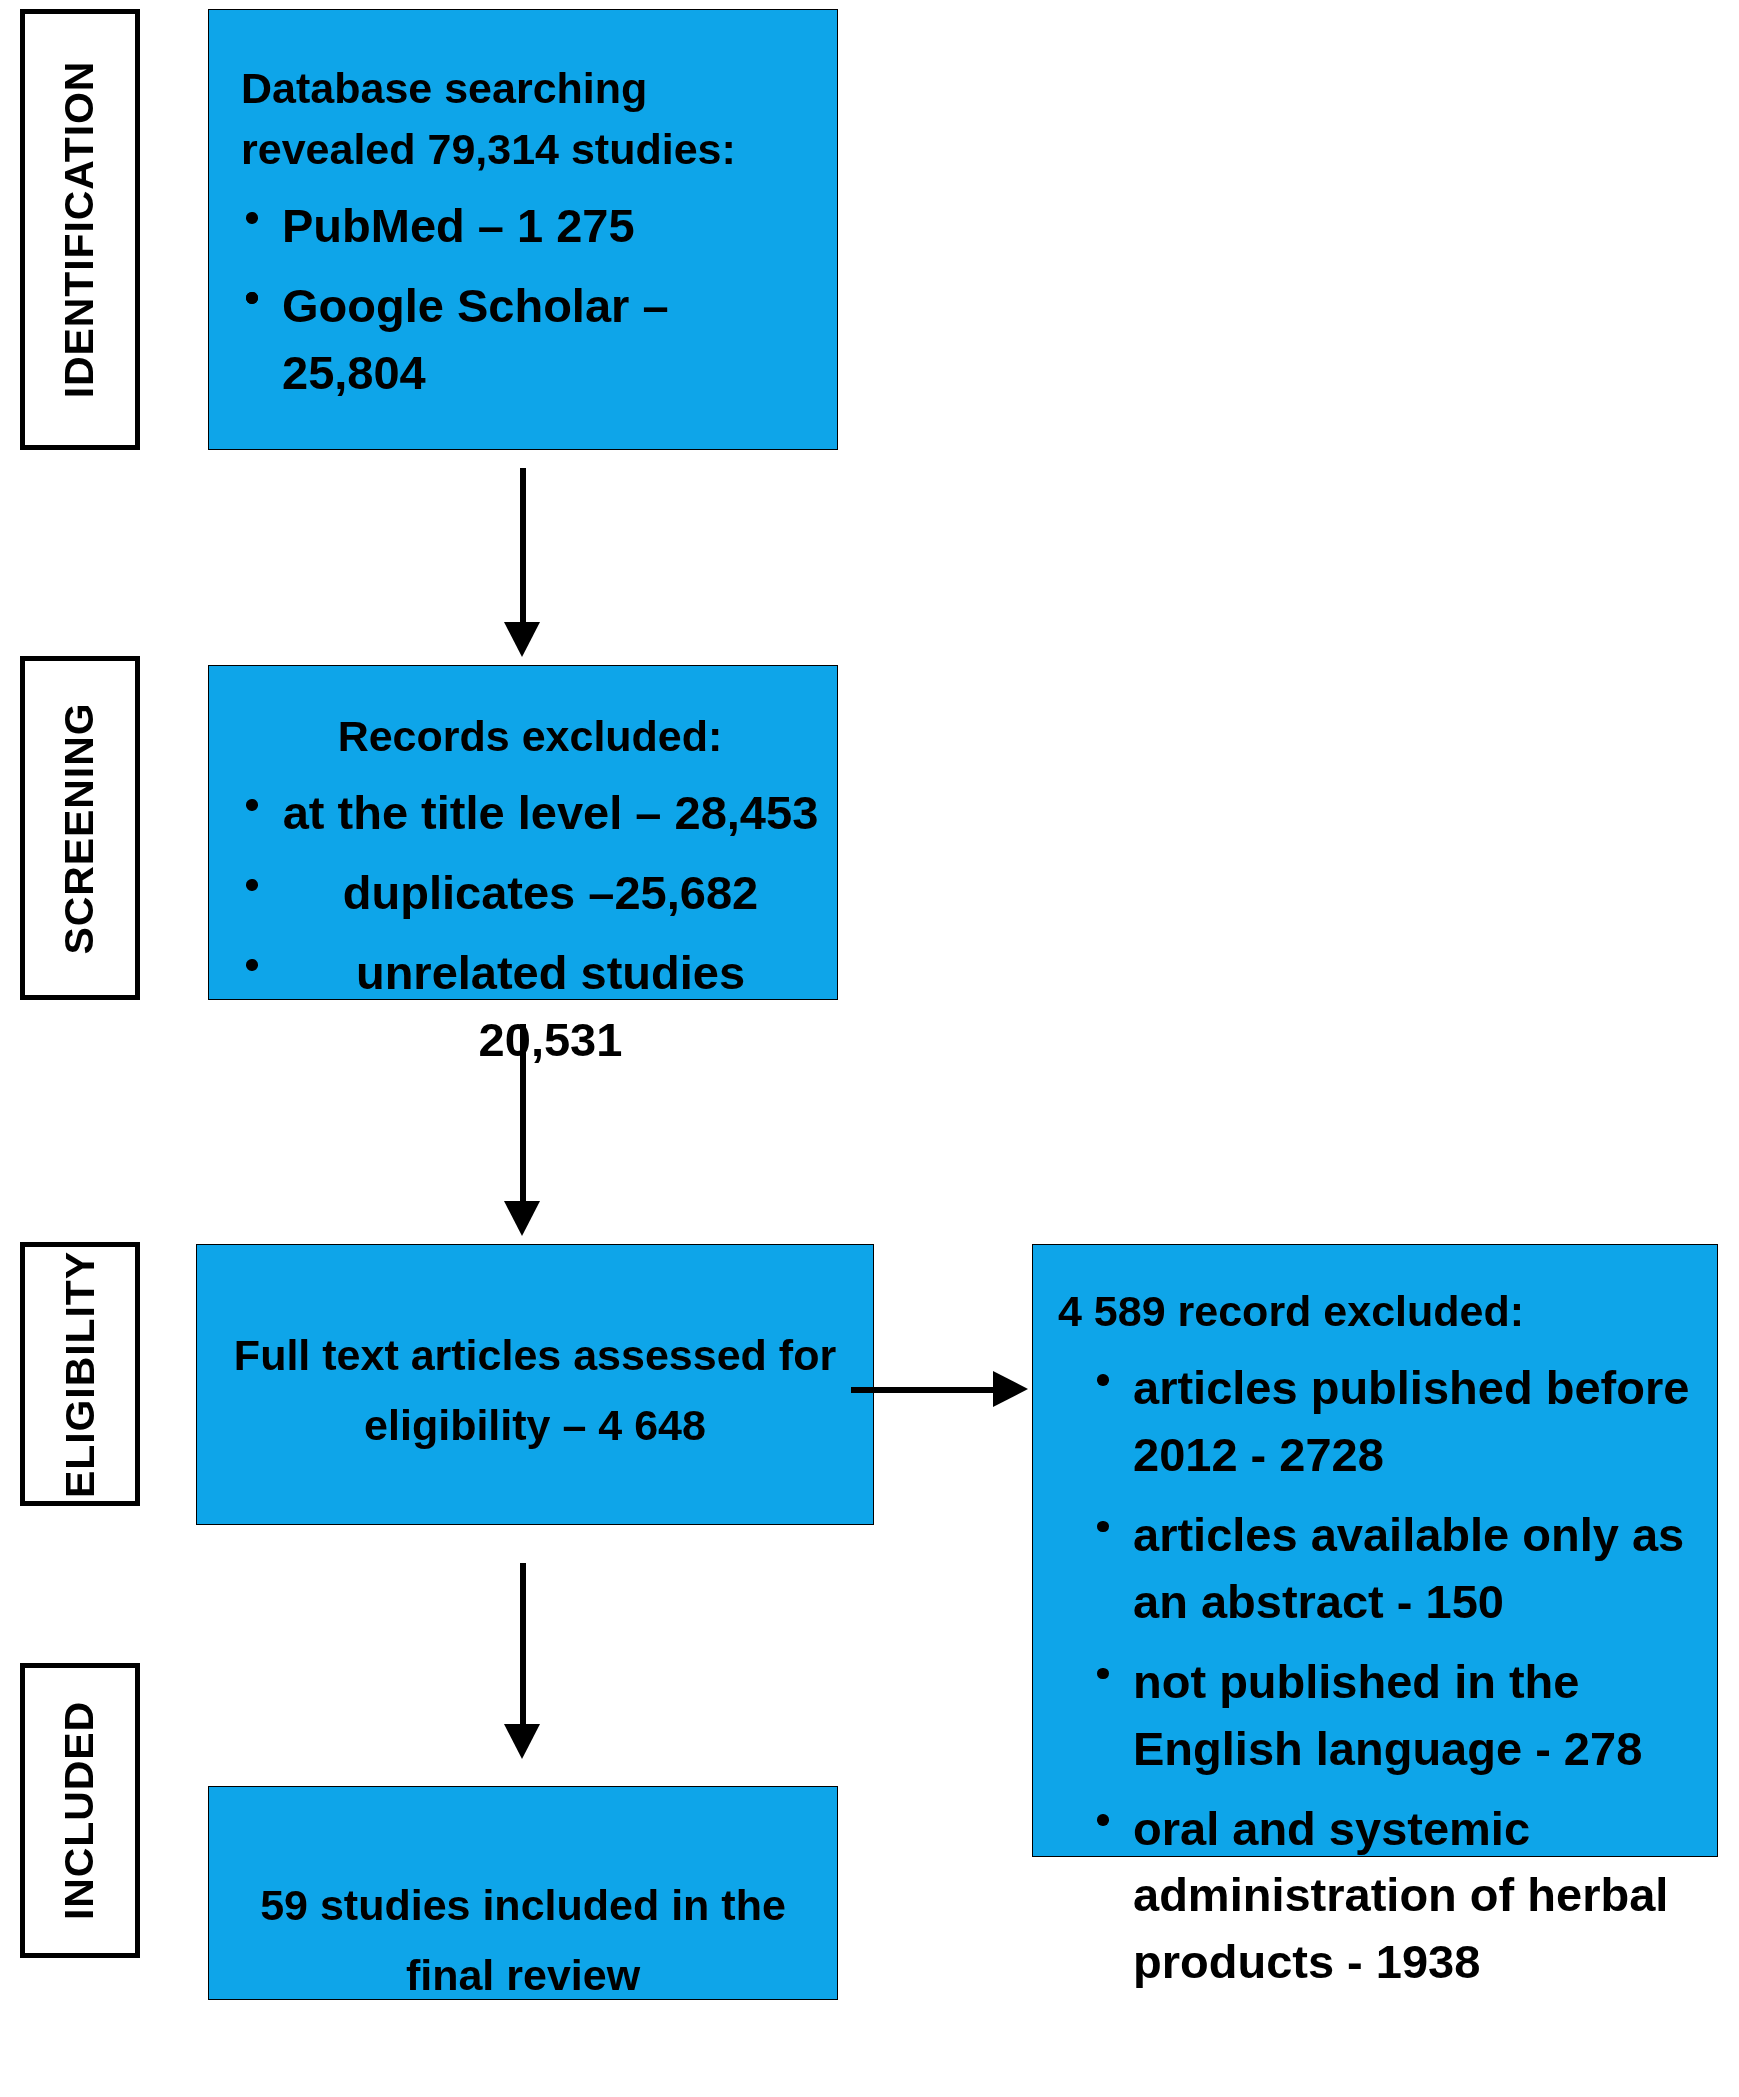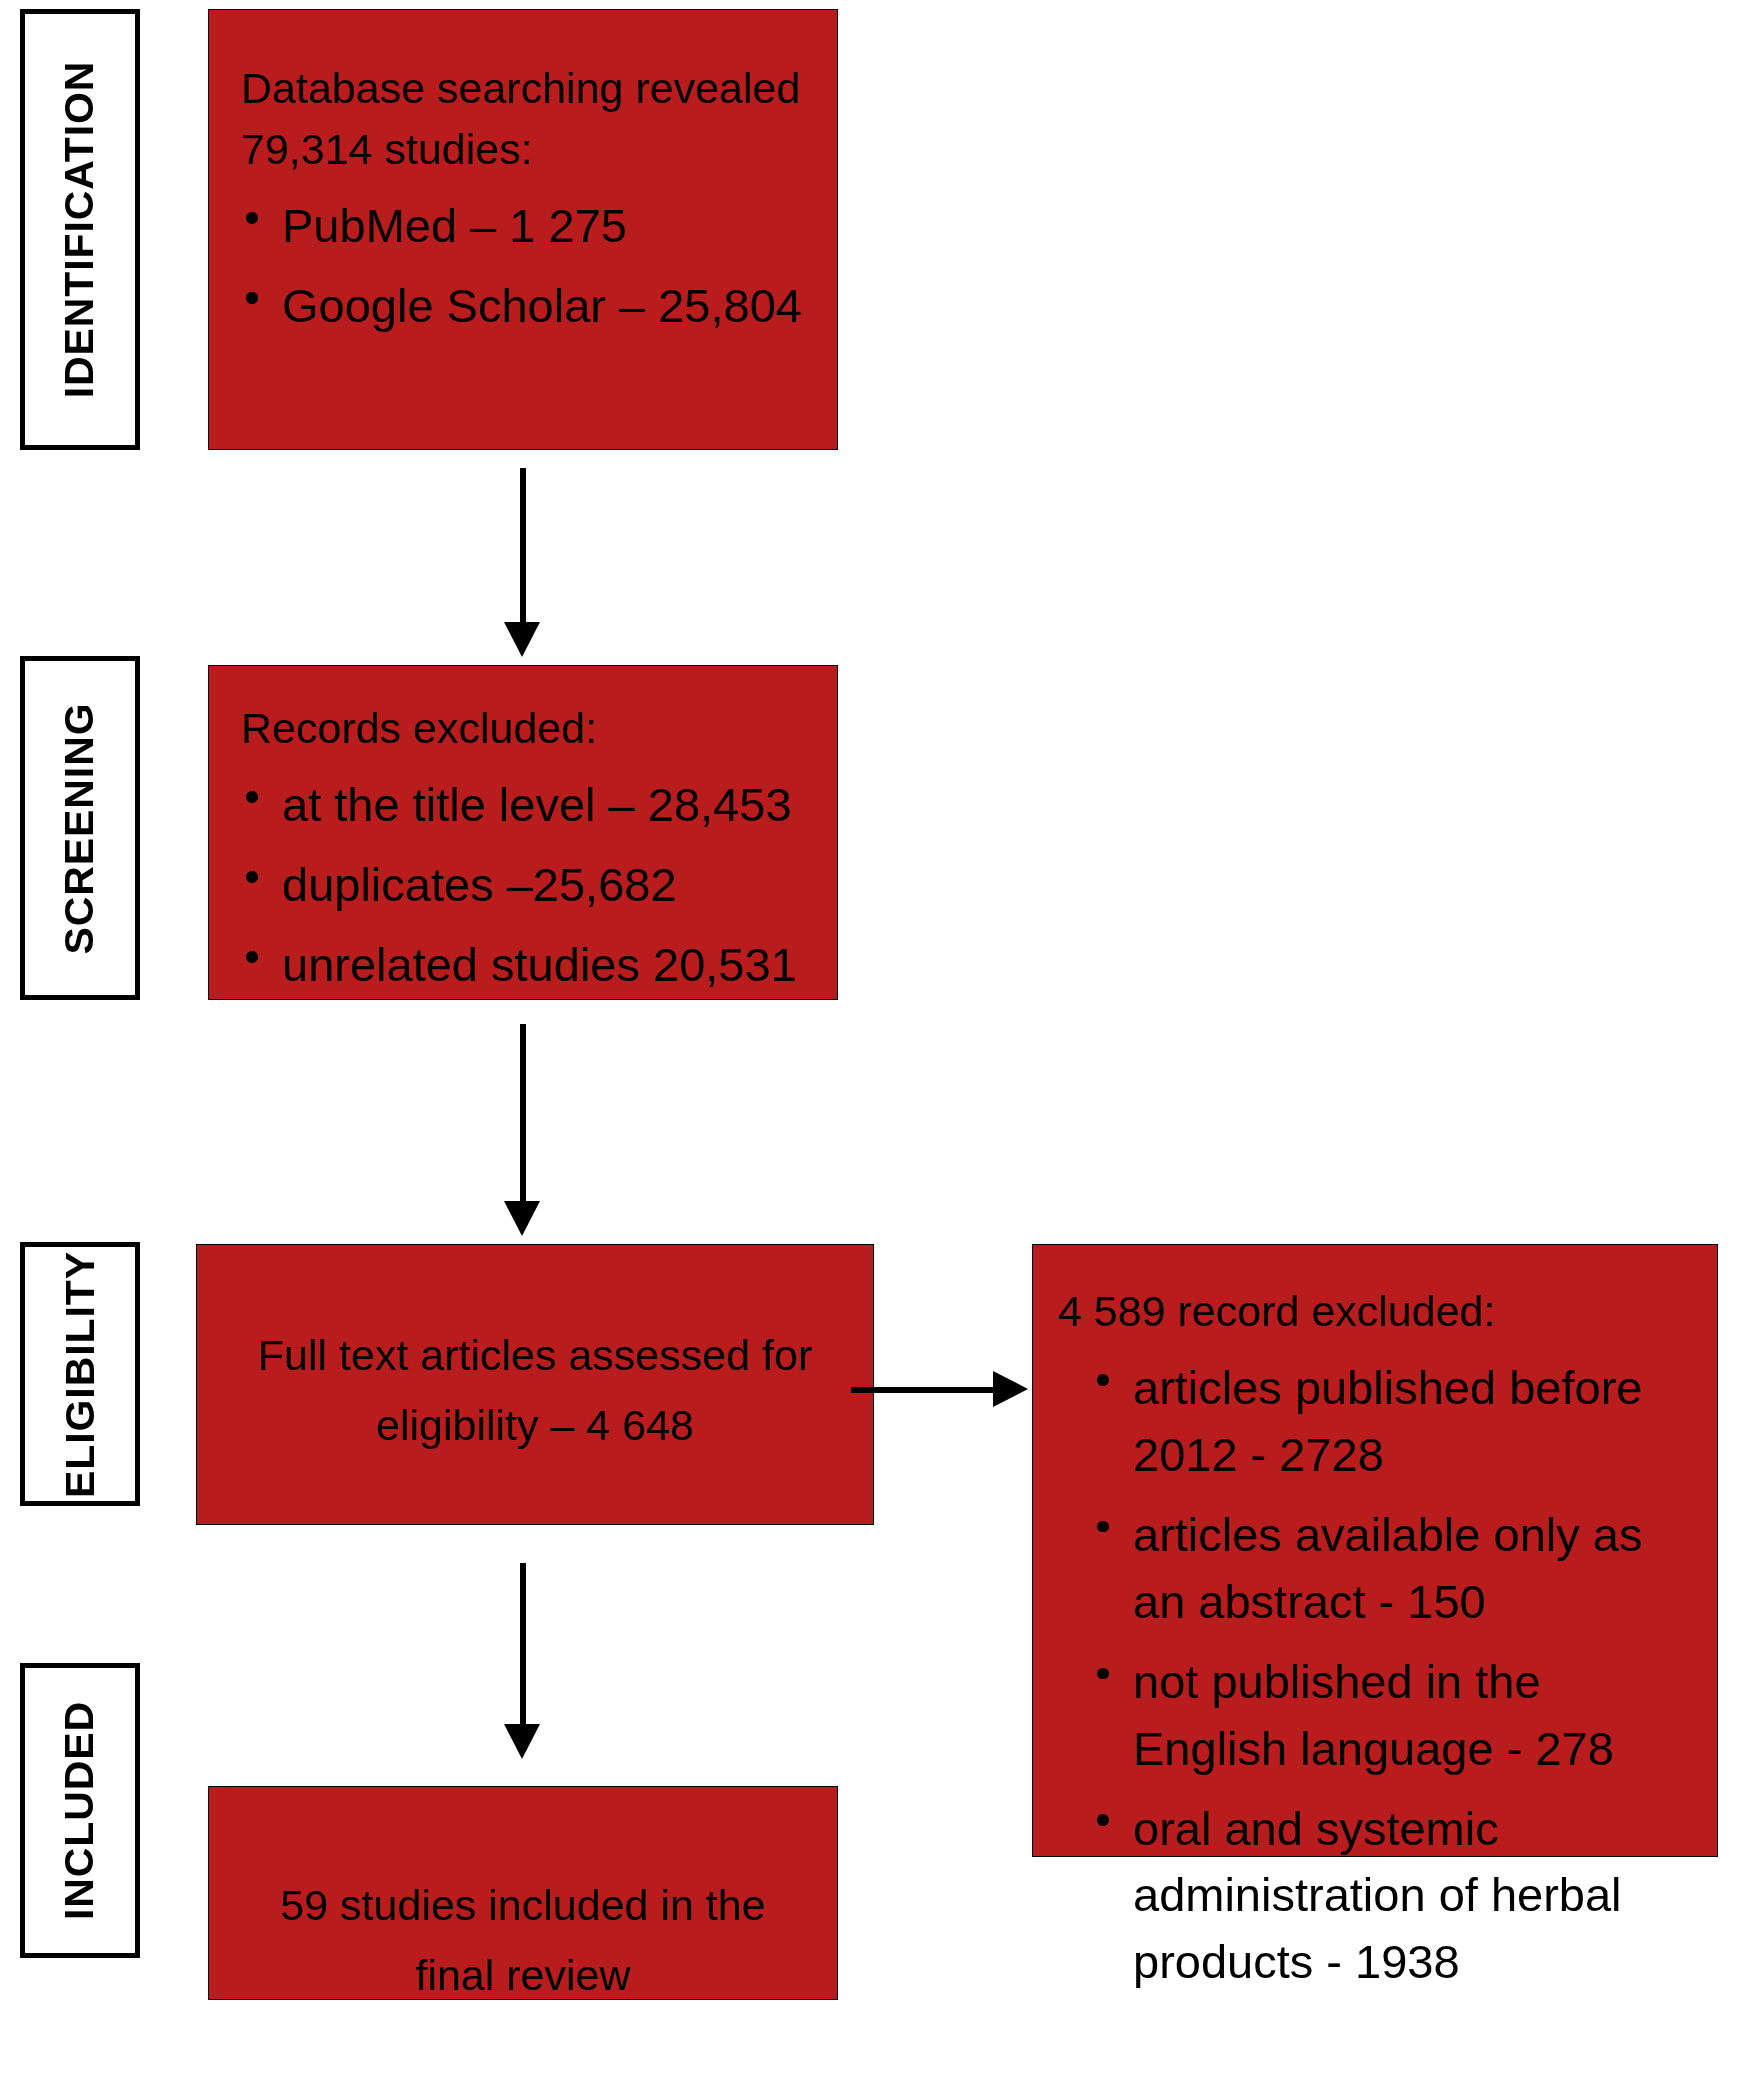--- a/index.html
+++ b/index.html
@@ -37,21 +37,22 @@
     letter-spacing: 0.9px;
     line-height: 1;
     font-family: "Liberation Sans", sans-serif;
   }
 
   
   .box {
     position: absolute;
     box-sizing: border-box;
     border: 1.8px solid #000000;
-    background: #b91c1c;
+    background: #0ea5e9;
+    font-weight: bold;
   }
   .box-inner {
     position: absolute;
     left: 32px;
     right: 18px;
     top: 0;
     font-size: 43px;
     line-height: 1.0;
   }
   .lead {
@@ -168,21 +169,21 @@
   <div class="arrow-v" style="left:523px; top:468px;">
     <div class="shaft" style="height:154px;"></div>
     <div class="head" style="top:154px;"></div>
   </div>
 
   <div class="stage-label" style="top:656px; height:344px;">
     <span class="vtext">SCREENING</span>
   </div>
 
   <div class="box" style="left:208px; top:665px; width:630px; height:335px;">
-    <div class="box-inner" style="top:32px;">
+    <div class="box-inner" style="top:40px;text-align:center;">
       <p class="lead">Records excluded:</p>
       <ul class="blist">
         <li>
           <span class="bullet"></span>
           <span>at the title level – 28,453</span>
         </li>
         <li>
           <span class="bullet"></span>
           <span>duplicates –25,682</span>
         </li>

